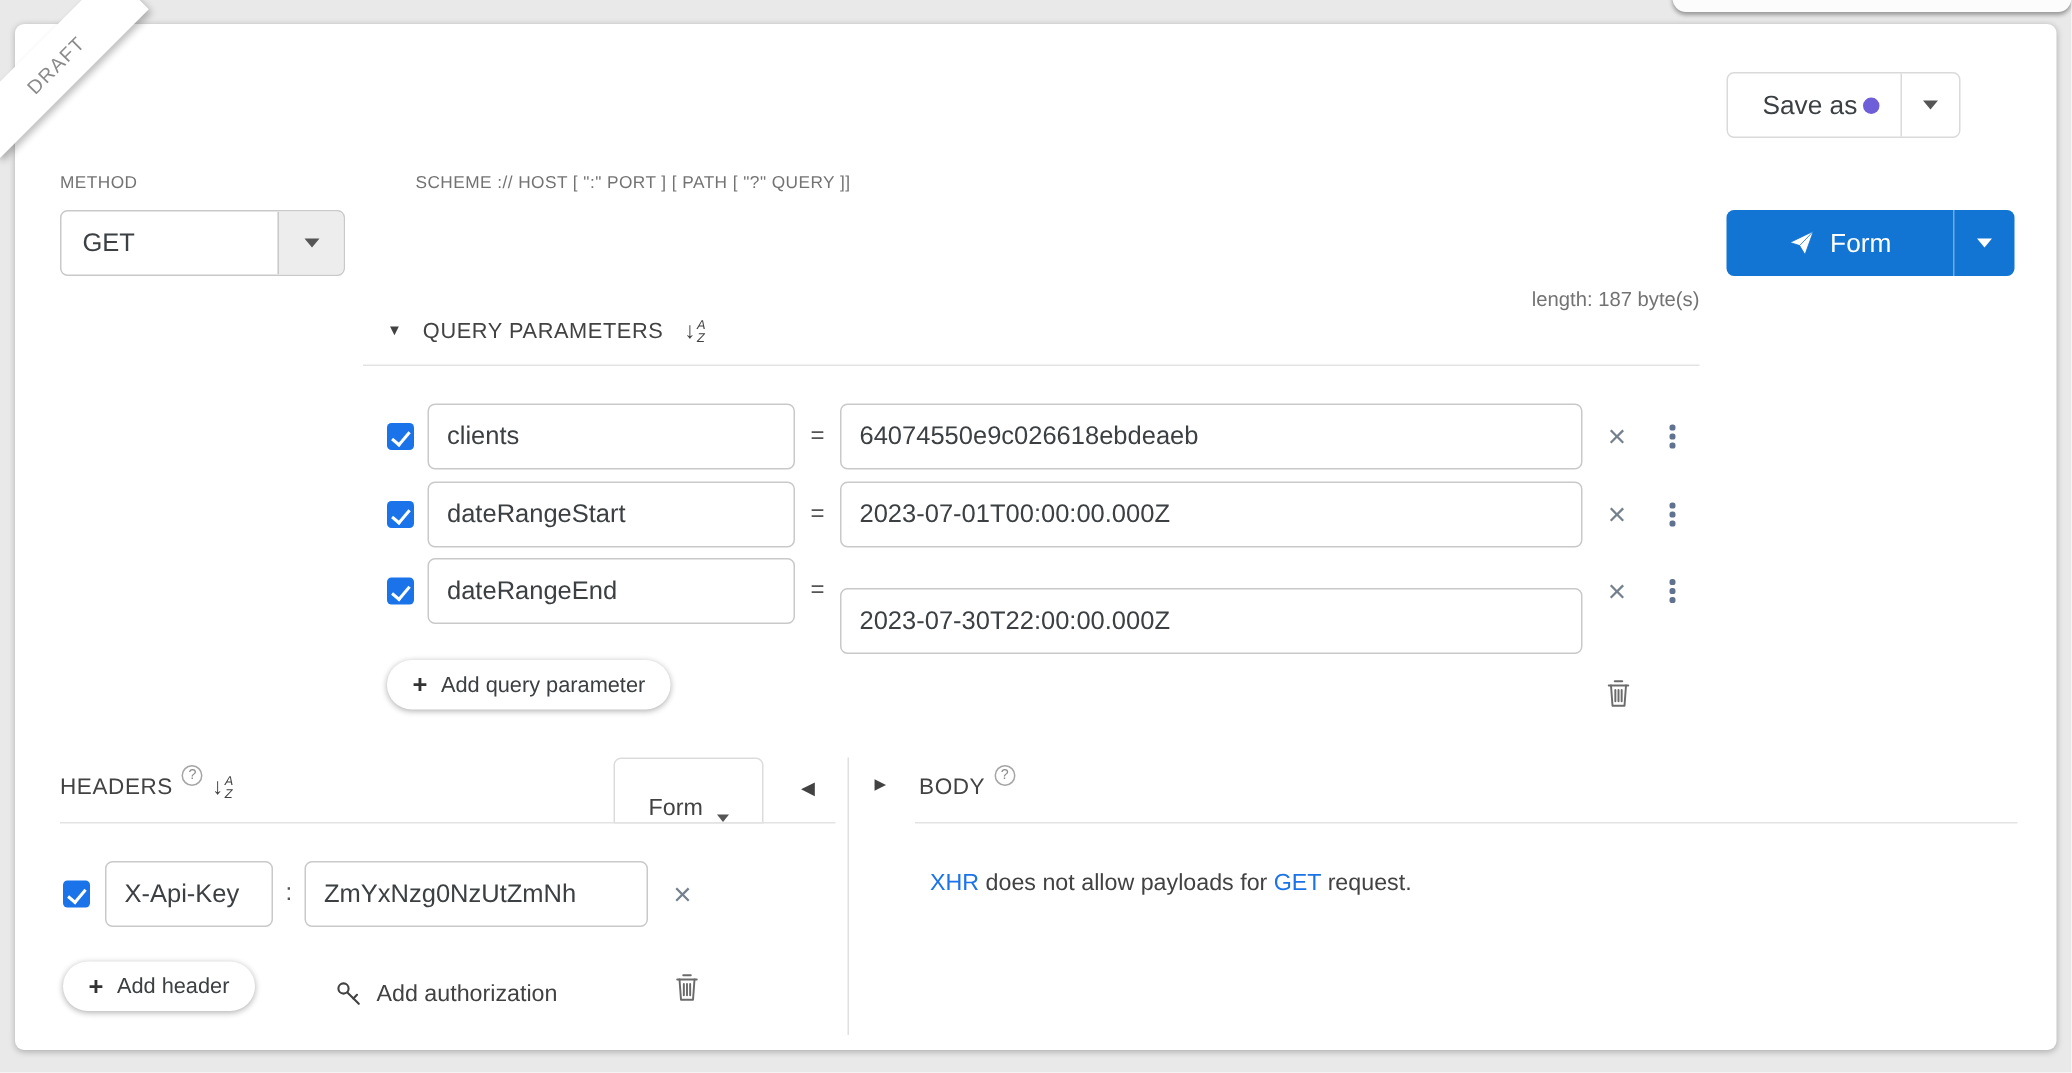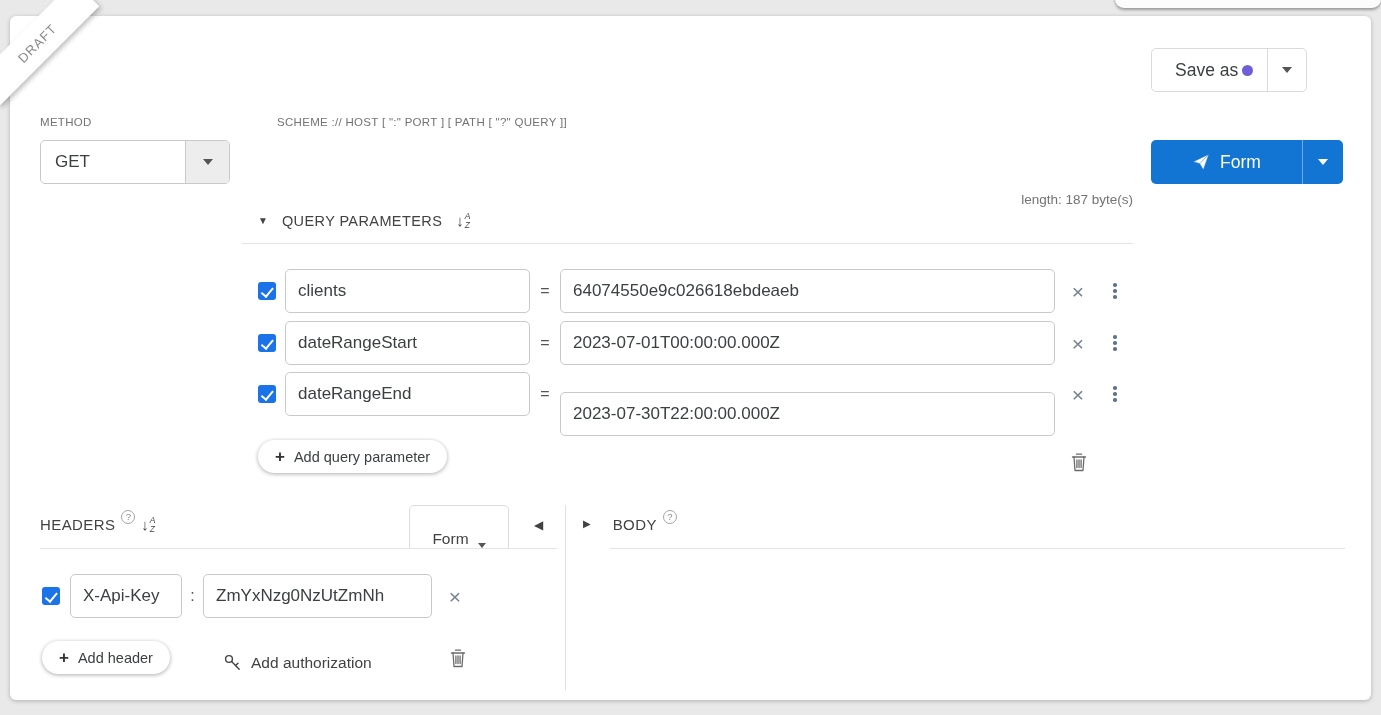--- a/index.html
+++ b/index.html
@@ -316,14 +316,17 @@
         <path d="M10.1 7 V14.5"></path>
     </g>
   </svg>
 
   <div class="body-head">
     <span class="tri">▶</span>
     <span class="section-title" style="font-size:15px;">BODY</span>
     <span class="qmark">?</span>
   </div>
 
+  <div class="msg">
+    <a href="#">XHR</a><span> does not allow payloads for </span><a href="#">GET</a><span> request.</span>
+  </div>
 
 </div>
 
 </body></html>

